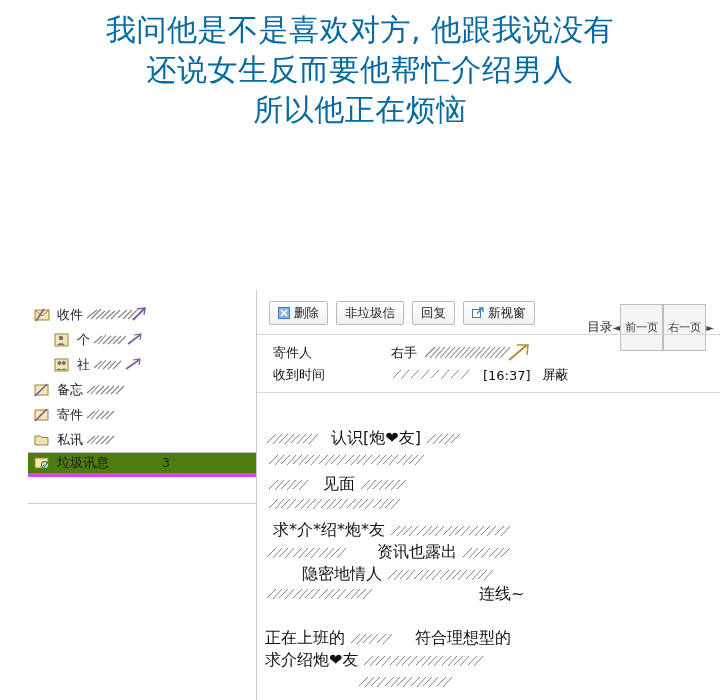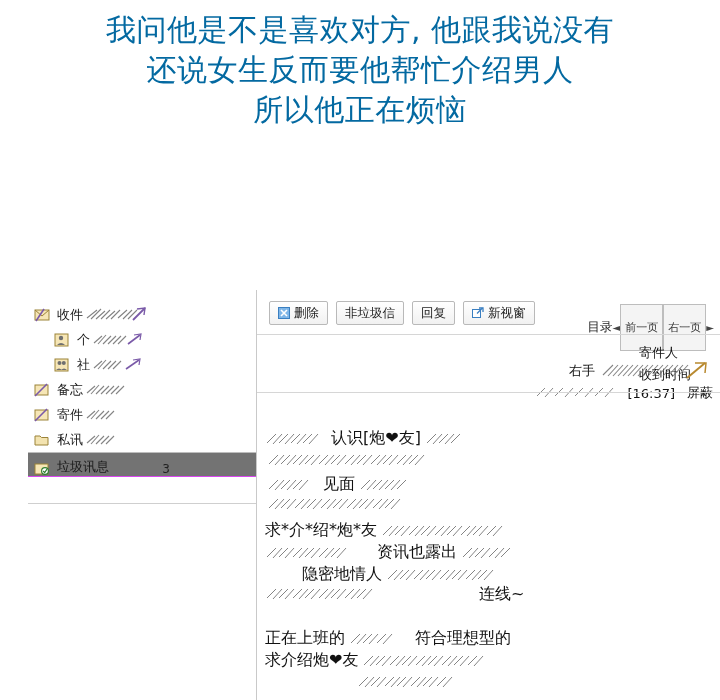--- a/index.html
+++ b/index.html
@@ -56,24 +56,23 @@
     align-items: center;
     height: 25px;
     padding-left: 6px;
     box-sizing: border-box;
     position: relative;
   }
   .folder-row.child {
     padding-left: 26px;
   }
   .folder-row.selected {
-    background: #737373;
+    background: #4d7c0f;
     border-top: 1px solid #bdbdbd;
-    border-bottom: 1px solid #d946ef;
-    align-items: flex-end;
+    border-bottom: 4px solid #d946ef;
   }
   .folder-ico {
     width: 17px;
     height: 14px;
     margin-right: 6px;
     flex: 0 0 auto;
     position: relative;
   }
   .folder-ico svg { display: block; }
   .folder-label {
@@ -179,29 +178,29 @@
   .hdr {
     position: absolute;
     left: 16px;
     top: 54px;
     width: 440px;
     font-size: 13px;
     color: #111;
   }
   .hdr-row {
     display: flex;
-    align-items: flex-end;
+    align-items: flex-start;
     height: 22px;
-    flex-direction: column;
   }
   .hdr-key { width: 74px; flex: 0 0 auto; }
   .hdr-val {
     display: flex;
     align-items: center;
     gap: 6px;
+    margin-left: 44px;
   }
   .hdr-block { margin-left: 6px; }
 
   .hdr-sep {
     position: absolute;
     left: 0;
     top: 102px;
     width: 463px;
     height: 1px;
     background: #d6d6d6;
@@ -503,21 +502,21 @@
       <div class="bodyline" style="left:10px; top:102px;">
         <span class="sc">
           <svg width="170" height="16" viewBox="0 0 170 16">
               <g stroke="#6e6e6e" stroke-width="1" fill="none" opacity="0.85">
                 <path d="M2 12 L11 3 M8 13 L17 3 M14 12 L23 3 M20 13 L29 3 M28 12 L37 3 M34 13 L43 3 M40 12 L49 3 M46 13 L55 3 M54 12 L63 3 M60 13 L69 3 M66 12 L75 3 M72 13 L81 3 M80 12 L89 3 M86 13 L95 3 M92 12 L101 3 M98 13 L107 3 M106 12 L115 3 M112 13 L121 3 M118 12 L127 3 M124 13 L133 3"></path>
               </g>
             </svg>
         </span>
       </div>
 
-      <div class="bodyline" style="left:8px; top:126px;">
+      <div class="bodyline" style="left:16px; top:126px;">
         <span>求*介*绍*炮*友</span>
         <span class="sc">
           <svg width="160" height="16" viewBox="0 0 160 16">
               <g stroke="#6e6e6e" stroke-width="1" fill="none" opacity="0.85">
                 <path d="M2 12 L11 3 M8 13 L17 3 M14 12 L23 3 M20 13 L29 3 M28 12 L37 3 M34 13 L43 3 M40 12 L49 3 M46 13 L55 3 M54 12 L63 3 M60 13 L69 3 M66 12 L75 3 M72 13 L81 3 M80 12 L89 3 M86 13 L95 3 M92 12 L101 3 M98 13 L107 3 M106 12 L115 3 M112 13 L121 3"></path>
               </g>
             </svg>
         </span>
       </div>
 

